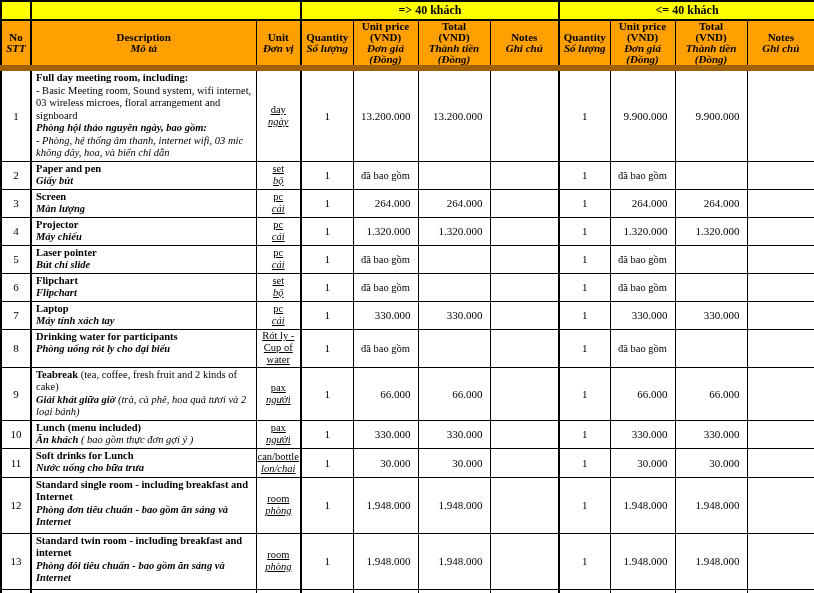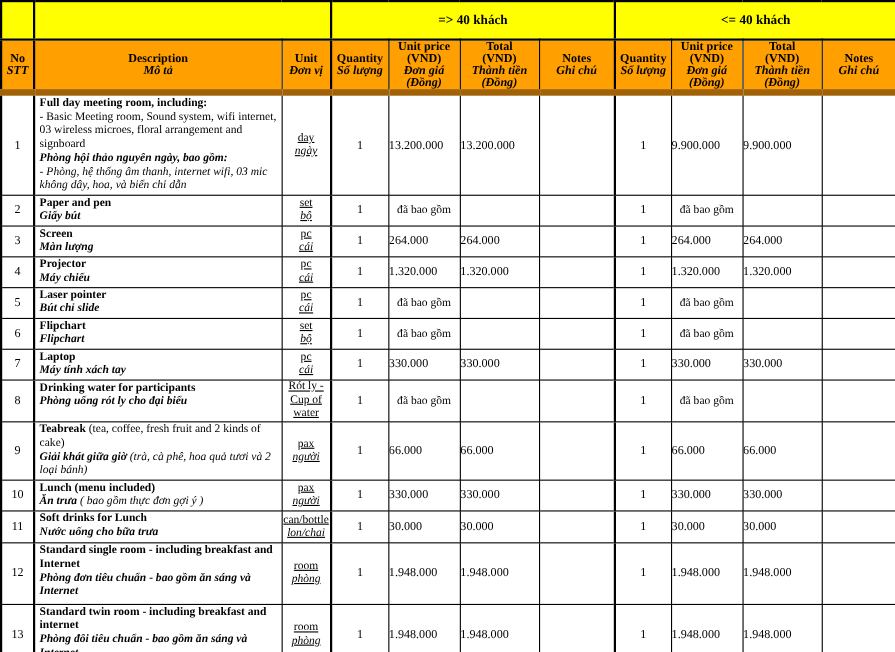--- a/index.html
+++ b/index.html
@@ -12,33 +12,33 @@
   table.quote {
     width: 814px; table-layout: fixed; border-collapse: collapse;
     border: 2px solid #000;
   }
   td, th { border: 1px solid #000; padding: 0; vertical-align: middle; overflow: hidden; }
   
   .bL2 { border-left: 2px solid #000; }
   tr.banner td { border-bottom: 2px solid #000; }
   tr.head th { border-bottom: 6px solid #a16207; }
 
-  tr.banner { height: 35px; }
+  tr.banner { height: 19px; }
   tr.banner td { background: #FFFF00; text-align: center; font-weight: bold; font-size: 12px; line-height: 13px; }
 
   tr.head { height: 45px; }
   tr.head th { background: #FF9F00; text-align: center; font-size: 11px; line-height: 11px; font-weight: bold; vertical-align: middle; }
   tr.head th div { white-space: nowrap; }
 
   td.no   { text-align: center; font-size: 11px; }
   td.desc { vertical-align: top; padding: 1px 3px 1px 4px; font-size: 10.5px; line-height: 12.5px; }
   td.unit { text-align: center; font-size: 10.5px; line-height: 12px; padding: 0 1px; text-decoration: underline; }
   td.qty  { text-align: center; font-size: 11px; }
   td.money{ font-size: 11px; }
-  td.money.num  { padding-right: 7px; }
+  td.money.num  { text-align: right; padding-right: 7px; }
   td.money.incl { text-align: center; font-size: 10.5px; }
   td.notes { }
 
   .s-b  { font-weight: bold; }
   .s-bi { font-weight: bold; font-style: italic; }
   .s-i  { font-style: italic; }
   .s-r  { }
 
   
   tbody tr:nth-child(1)  { height: 93px; }
@@ -312,21 +312,21 @@
           <td class="notes"></td>
           <td class="qty bL2">1</td>
           <td class="money num">66.000</td>
           <td class="money num">66.000</td>
           <td class="notes"></td>
         </tr>
         <tr>
           <td class="no s-r">10</td>
           <td class="desc bL2">
             <div class="line"><span class="s-b">Lunch (menu included)</span></div>
-            <div class="line"><span class="s-bi">Ăn trưa</span><span class="s-i"> ( bao gồm thực đơn gợi ý )</span></div>
+            <div class="line"><span class="s-bi">Ăn khách</span><span class="s-i"> ( bao gồm thực đơn gợi ý )</span></div>
           </td>
           <td class="unit">
             <div class="s-r">pax</div>
             <div class="s-i">người</div>
           </td>
           <td class="qty bL2">1</td>
           <td class="money num">330.000</td>
           <td class="money num">330.000</td>
           <td class="notes"></td>
           <td class="qty bL2">1</td>

